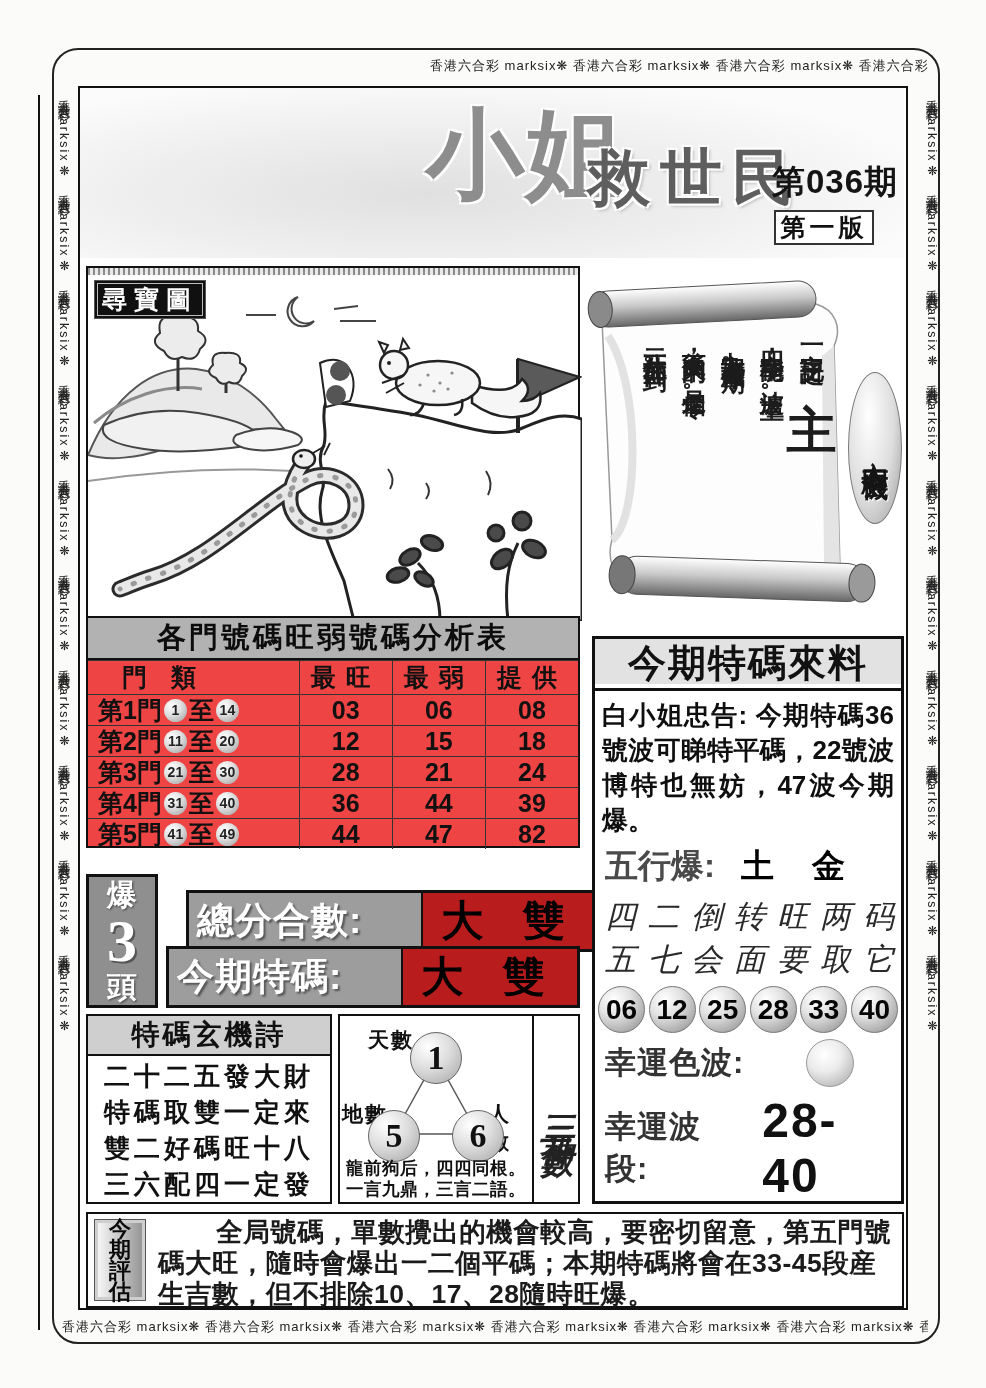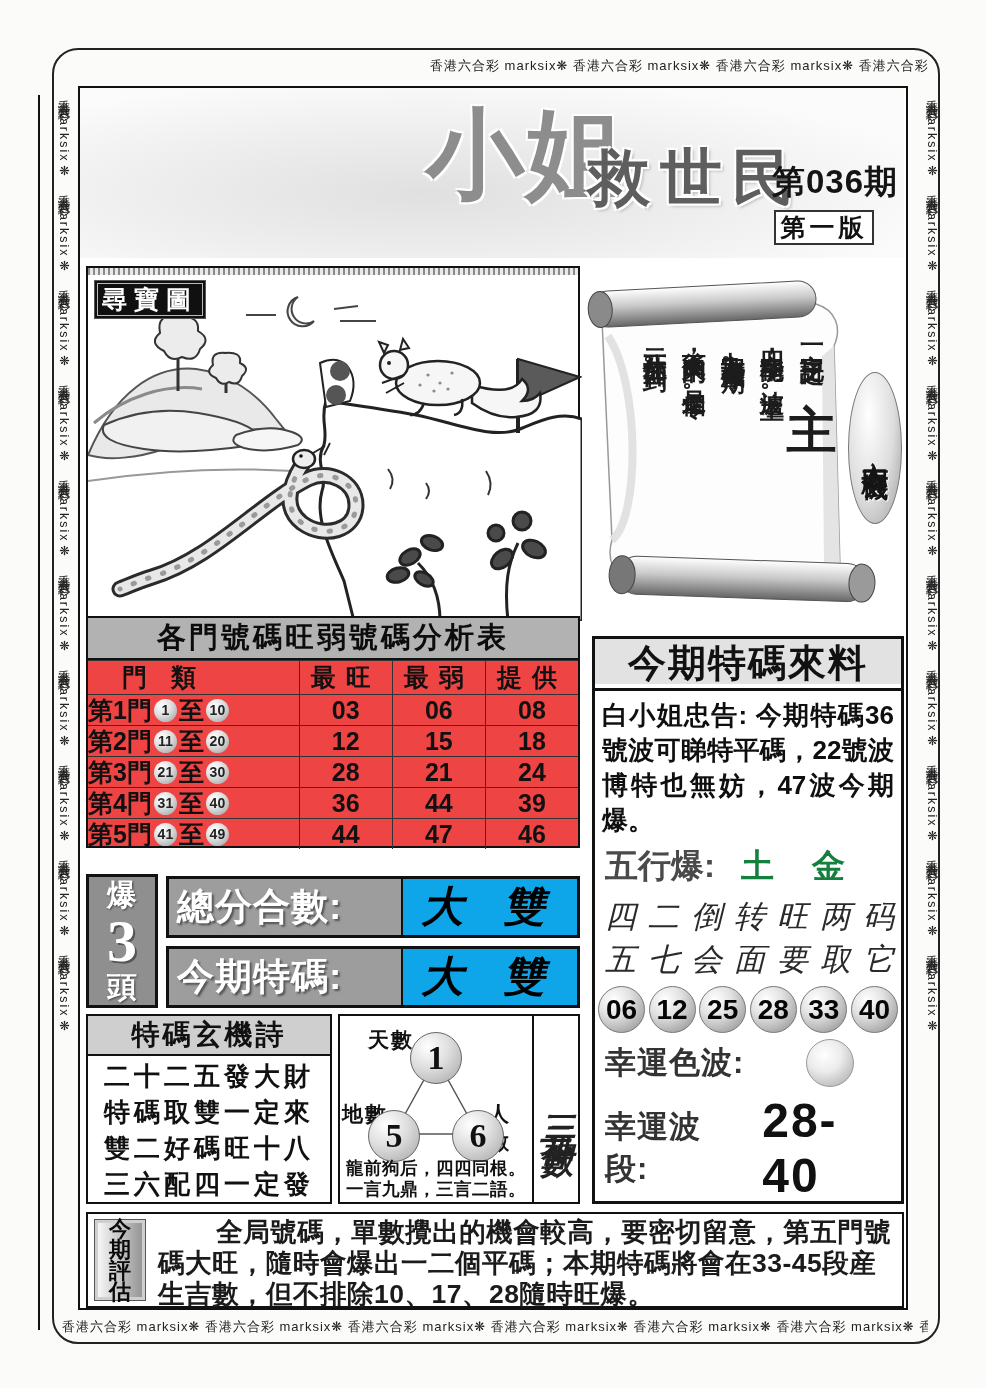--- a/index.html
+++ b/index.html
@@ -52,40 +52,40 @@
     font-size:27px; font-weight:900; color:#151515; letter-spacing:4px; text-shadow:1px 1px 1px #fff; }
 
   
   .analysis-box { position:absolute; left:86px; top:616px; width:494px; height:232px; border:2px solid #111; background:#ef4444; z-index:4; }
   .analysis-title { height:42px; background:#b2b2b2; border-bottom:2px solid #111; display:flex; align-items:center; justify-content:center;
     font-size:29px; font-weight:900; letter-spacing:3px; color:#0c0c0c; }
   .t-row { display:grid; grid-template-columns:43% 19% 19% 19%; border-top:1.5px solid #333; }
   .t-row:first-of-type { border-top:none; }
   .t-cell { border-left:1.5px solid #333; display:flex; align-items:center; justify-content:center;
     font-size:25px; font-weight:700; height:30px; }
-  .t-cell:first-child { border-left:none; justify-content:flex-start; font-weight:800; }
+  .t-cell:first-child { border-left:none; justify-content:flex-start; padding-left:10px; font-weight:800; }
   .t-head .t-cell { font-weight:900; font-size:25px; height:33px; letter-spacing:10px; }
   .t-head .t-cell:first-child { letter-spacing:24px; padding-left:34px; }
   .mini-ball { display:inline-flex; width:23px; height:23px; border-radius:50%; margin:0 2px;
     background:radial-gradient(circle at 35% 30%, #fff, #ddd 45%, #a5a5a5 90%); align-items:center; justify-content:center;
     font-size:14px; font-weight:700; color:#222; }
 
   
   .burst { position:absolute; left:86px; top:874px; width:494px; height:134px; z-index:4; }
   .burst-left { position:absolute; left:0; top:0; width:72px; height:134px; background:#8f8f8f; border:3px solid #111;
     display:flex; flex-direction:column; align-items:center; justify-content:center; }
   .burst-left .bc { color:#fff; font-weight:900; font-size:30px; line-height:30px; text-shadow:1px 1px 2px #444; }
   .burst-left .bnum { font-family:"Liberation Serif","DejaVu Serif",serif; font-size:60px; line-height:62px; font-weight:900; color:#fff;
     text-shadow:2px 2px 0 #555; }
   .burst-row { position:absolute; left:80px; width:414px; height:62px; border:3px solid #111; display:flex; background:#9d9d9d; }
-  .burst-row.r1 { top:2px; } .burst-row.r2 { top:72px; }
+  .burst-row.r1 { top:16px;margin-left:20px; } .burst-row.r2 { top:72px; }
   .burst-label { flex:0 0 232px; color:#fff; font-size:37px; font-weight:900; display:flex; align-items:center; padding-left:8px;
     letter-spacing:1px; text-shadow:2px 2px 2px #555; }
-  .burst-value { flex:1; background:#0ea5e9; color:#000; font-size:42px; font-weight:900; display:flex; align-items:center;
-    justify-content:center; letter-spacing:14px; border-left:2px solid #111;font-style:italic; }
+  .burst-value { flex:1; background:#b91c1c; color:#000; font-size:42px; font-weight:900; display:flex; align-items:center;
+    justify-content:center; letter-spacing:14px; border-left:2px solid #111; }
 
   
   .poem-box { position:absolute; left:86px; top:1014px; width:246px; height:190px; border:2px solid #111; background:#fff; z-index:4; }
   .poem-title { height:40px; background:#cfcfcf; border-bottom:2px solid #111; display:flex; align-items:center; justify-content:center;
     font-size:28px; font-weight:900; letter-spacing:3px; }
   .poem-line { font-size:26px; font-weight:800; letter-spacing:4px; text-align:center; line-height:36px; }
   .poem-lines { padding-top:2px; }
 
   
   .sanyuan-box { position:absolute; left:338px; top:1014px; width:242px; height:190px; border:2px solid #111; background:#fff;
@@ -102,21 +102,21 @@
   .sy-strip span { writing-mode:vertical-rl; text-orientation:upright; font-family:"Liberation Serif","DejaVu Serif",serif;
     font-style:italic; font-size:33px; font-weight:700; letter-spacing:10px; color:#222; }
 
   
   .special-box { position:absolute; left:592px; top:636px; width:312px; height:568px; border:3px solid #111; background:#fff;
     z-index:4; overflow:hidden; }
   .special-title { height:52px; background:#e2e2e2; border-bottom:3px solid #111; display:flex; align-items:center; justify-content:center;
     font-size:38px; font-weight:900; letter-spacing:2px; box-shadow:inset 0 -4px 0 #fff; }
   .advice { padding:7px 7px 2px 7px; font-size:26px; font-weight:800; line-height:35px; color:#0f0f0f; text-align:justify; }
   .wuxing { padding:4px 10px 0 10px; font-size:33px; font-weight:900; color:#4a4a4a; display:flex; }
-  .wuxing .wx-val { margin-left:26px; letter-spacing:38px; color:#15803d; }
+  .wuxing .wx-val { margin-left:26px; letter-spacing:38px; color:#000000; }
   .callig { padding:6px 4px 0 10px; font-family:"DejaVu Serif","Liberation Serif",serif; font-style:italic;
     font-size:31px; color:#2a2a2a; letter-spacing:12px; line-height:43px; white-space:nowrap; }
   .balls-row { display:flex; justify-content:space-between; padding:5px 3px 0 3px; }
   .ball { width:47px; height:47px; border-radius:50%;
     background:radial-gradient(circle at 33% 28%, #fff, #e2e2e2 38%, #a8a8a8 78%, #8d8d8d); border:1px solid #777;
     display:flex; align-items:center; justify-content:center; font-size:28px; font-weight:900; color:#050505; }
   .lucky-row { display:flex; align-items:center; padding:6px 10px 0 10px; }
   .lucky-label { font-size:31px; font-weight:900; color:#333; letter-spacing:1px; }
   .color-ball { width:48px; height:48px; border-radius:50%; margin-left:62px;
     background:radial-gradient(circle at 38% 32%, #fff, #ececec 40%, #b5b5b5 85%); border:1px solid #999; }
@@ -279,21 +279,21 @@
       <div class="t-cell">門類</div>
       <div class="t-cell">最旺</div>
       <div class="t-cell">最弱</div>
       <div class="t-cell">提供</div>
     </div>
     <div class="t-row">
       <div class="t-cell">
           <span>第1門</span>
           <span class="mini-ball">1</span>
           <span>至</span>
-          <span class="mini-ball">10</span>
+          <span class="mini-ball">14</span>
         </div>
       <div class="t-cell">03</div>
       <div class="t-cell">06</div>
       <div class="t-cell">08</div>
     </div>
     <div class="t-row">
       <div class="t-cell">
           <span>第2門</span>
           <span class="mini-ball">11</span>
           <span>至</span>
@@ -327,21 +327,21 @@
     </div>
     <div class="t-row">
       <div class="t-cell">
           <span>第5門</span>
           <span class="mini-ball">41</span>
           <span>至</span>
           <span class="mini-ball">49</span>
         </div>
       <div class="t-cell">44</div>
       <div class="t-cell">47</div>
-      <div class="t-cell">46</div>
+      <div class="t-cell">82</div>
     </div>
   </div>
 
   <div class="burst">
     <div class="burst-left">
       <span class="bc">爆</span>
       <span class="bnum">3</span>
       <span class="bc">頭</span>
     </div>
     <div class="burst-row r1">

